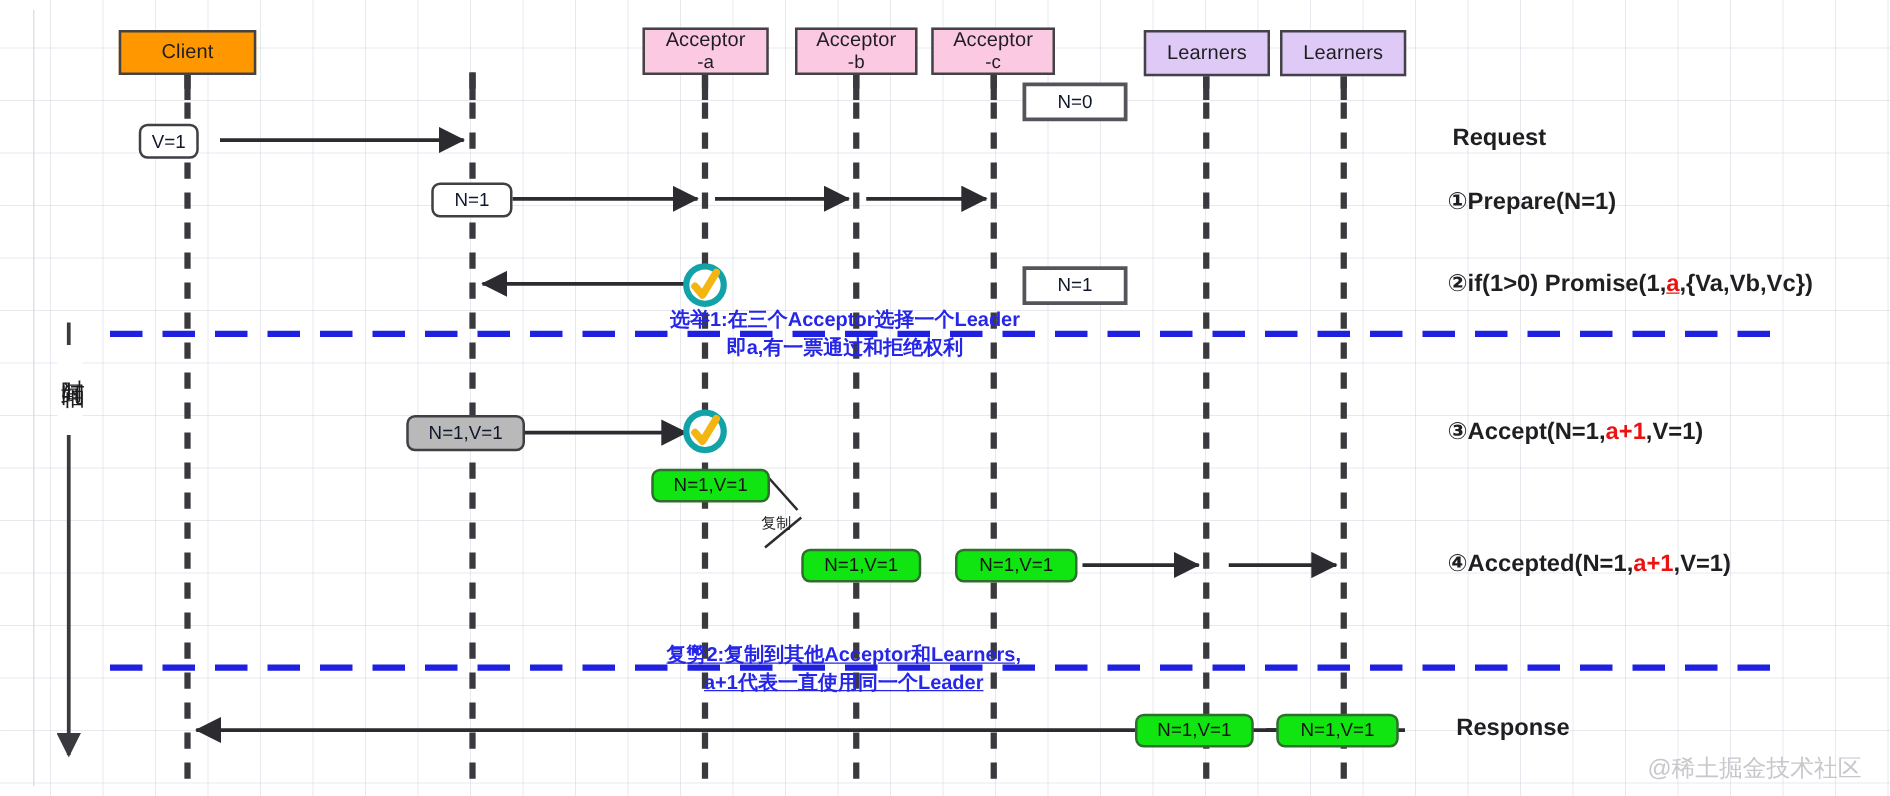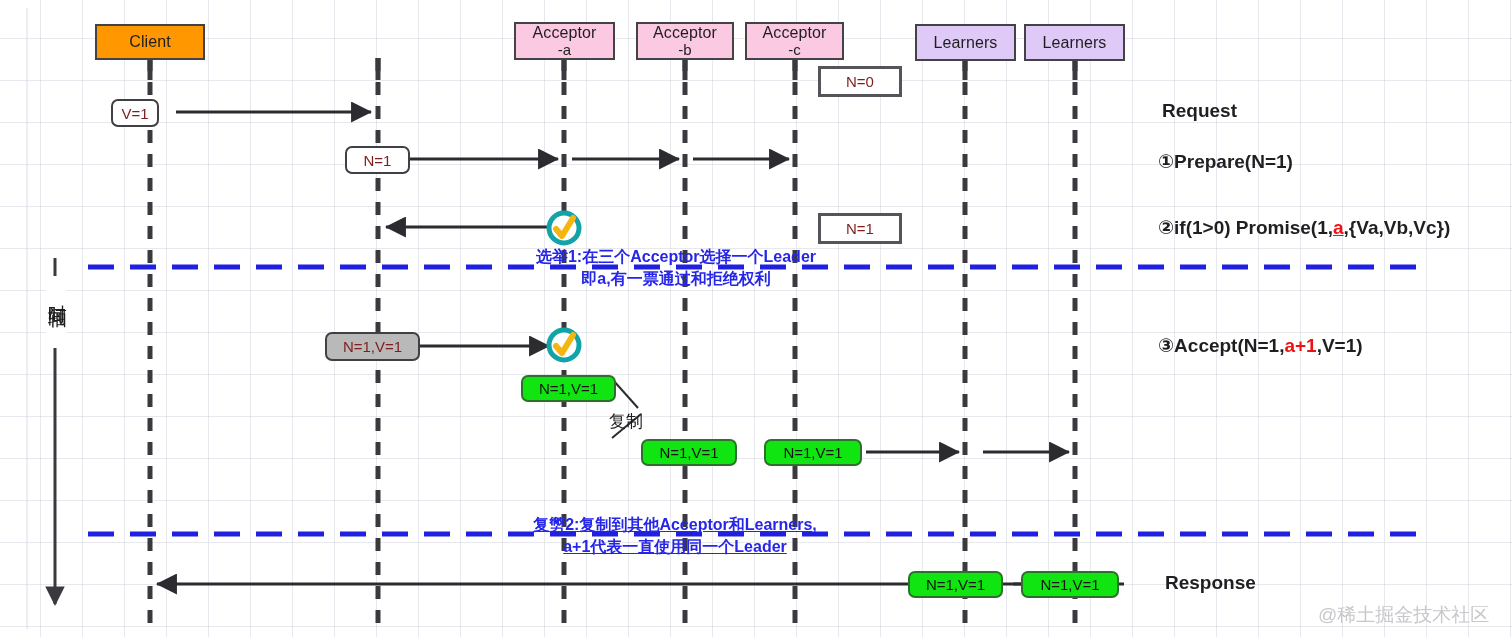--- a/index.html
+++ b/index.html
@@ -39,21 +39,21 @@
   .actor.blue{background:#45b0ef;border-color:#434347;}
   .actor.pink{background:#fcc9e3;border-color:#434347;align-items:center;}
   .actor.purple{background:#dfc9f7;border-color:#434347;}
   .actor .sub{font-size:15px;}
 
   
   .msg{
     position:absolute;
     box-sizing:border-box;
     display:flex;align-items:center;justify-content:center;
-    font-size:15px;color:#7f1d1d;
+    font-size:15px;color:#0f172a;
     white-space:nowrap;
     letter-spacing:0px;
   }
   .msg.white{background:#ffffff;border:2px solid #3f3f44;border-radius:7px;}
   .msg.square{background:#ffffff;border:3px solid #54545a;border-radius:0;}
   .msg.grey{background:#b9b9b9;border:2px solid #3f3f44;border-radius:7px;}
   .msg.green{background:#11e511;border:2px solid #2e6f2e;border-radius:7px;color:#141414;}
 
   
   .step{
@@ -73,21 +73,21 @@
     font-size:16px;
     font-weight:bold;
     color:#2626e8;
     text-align:center;
     line-height:1.35;
     white-space:nowrap;
   }
   
   .blacknote{
     position:absolute;
-    font-size:17px;
+    font-size:12px;
     color:#1d1d1f;
     white-space:nowrap;
   }
   
   .timeaxis{
     position:absolute;
     font-size:19px;
     color:#1d1d1f;
     line-height:1.18;
     text-align:center;
@@ -253,20 +253,23 @@
   </div>
 
   <div class="step" style="left:1158px;top:216px;">
     <span>②if(1&gt;0) Promise(1,</span><span class="redu">a</span><span>,{Va,Vb,Vc})</span>
   </div>
 
   <div class="step" style="left:1158px;top:334px;">
     <span>③Accept(N=1,</span><span class="red">a+1</span><span>,V=1)</span>
   </div>
 
+  <div class="step" style="left:1158px;top:440px;">
+    <span>④Accepted(N=1,</span><span class="red">a+1</span><span>,V=1)</span>
+  </div>
 
   <div class="step" style="left:1165px;top:572px;">
     <span>Response</span>
   </div>
 
   <div class="note" style="left:456px;top:246px;width:440px;">
     <div>选举1:在三个Acceptor选择一个Leader</div>
     <div>即a,有一票通过和拒绝权利</div>
   </div>
 

